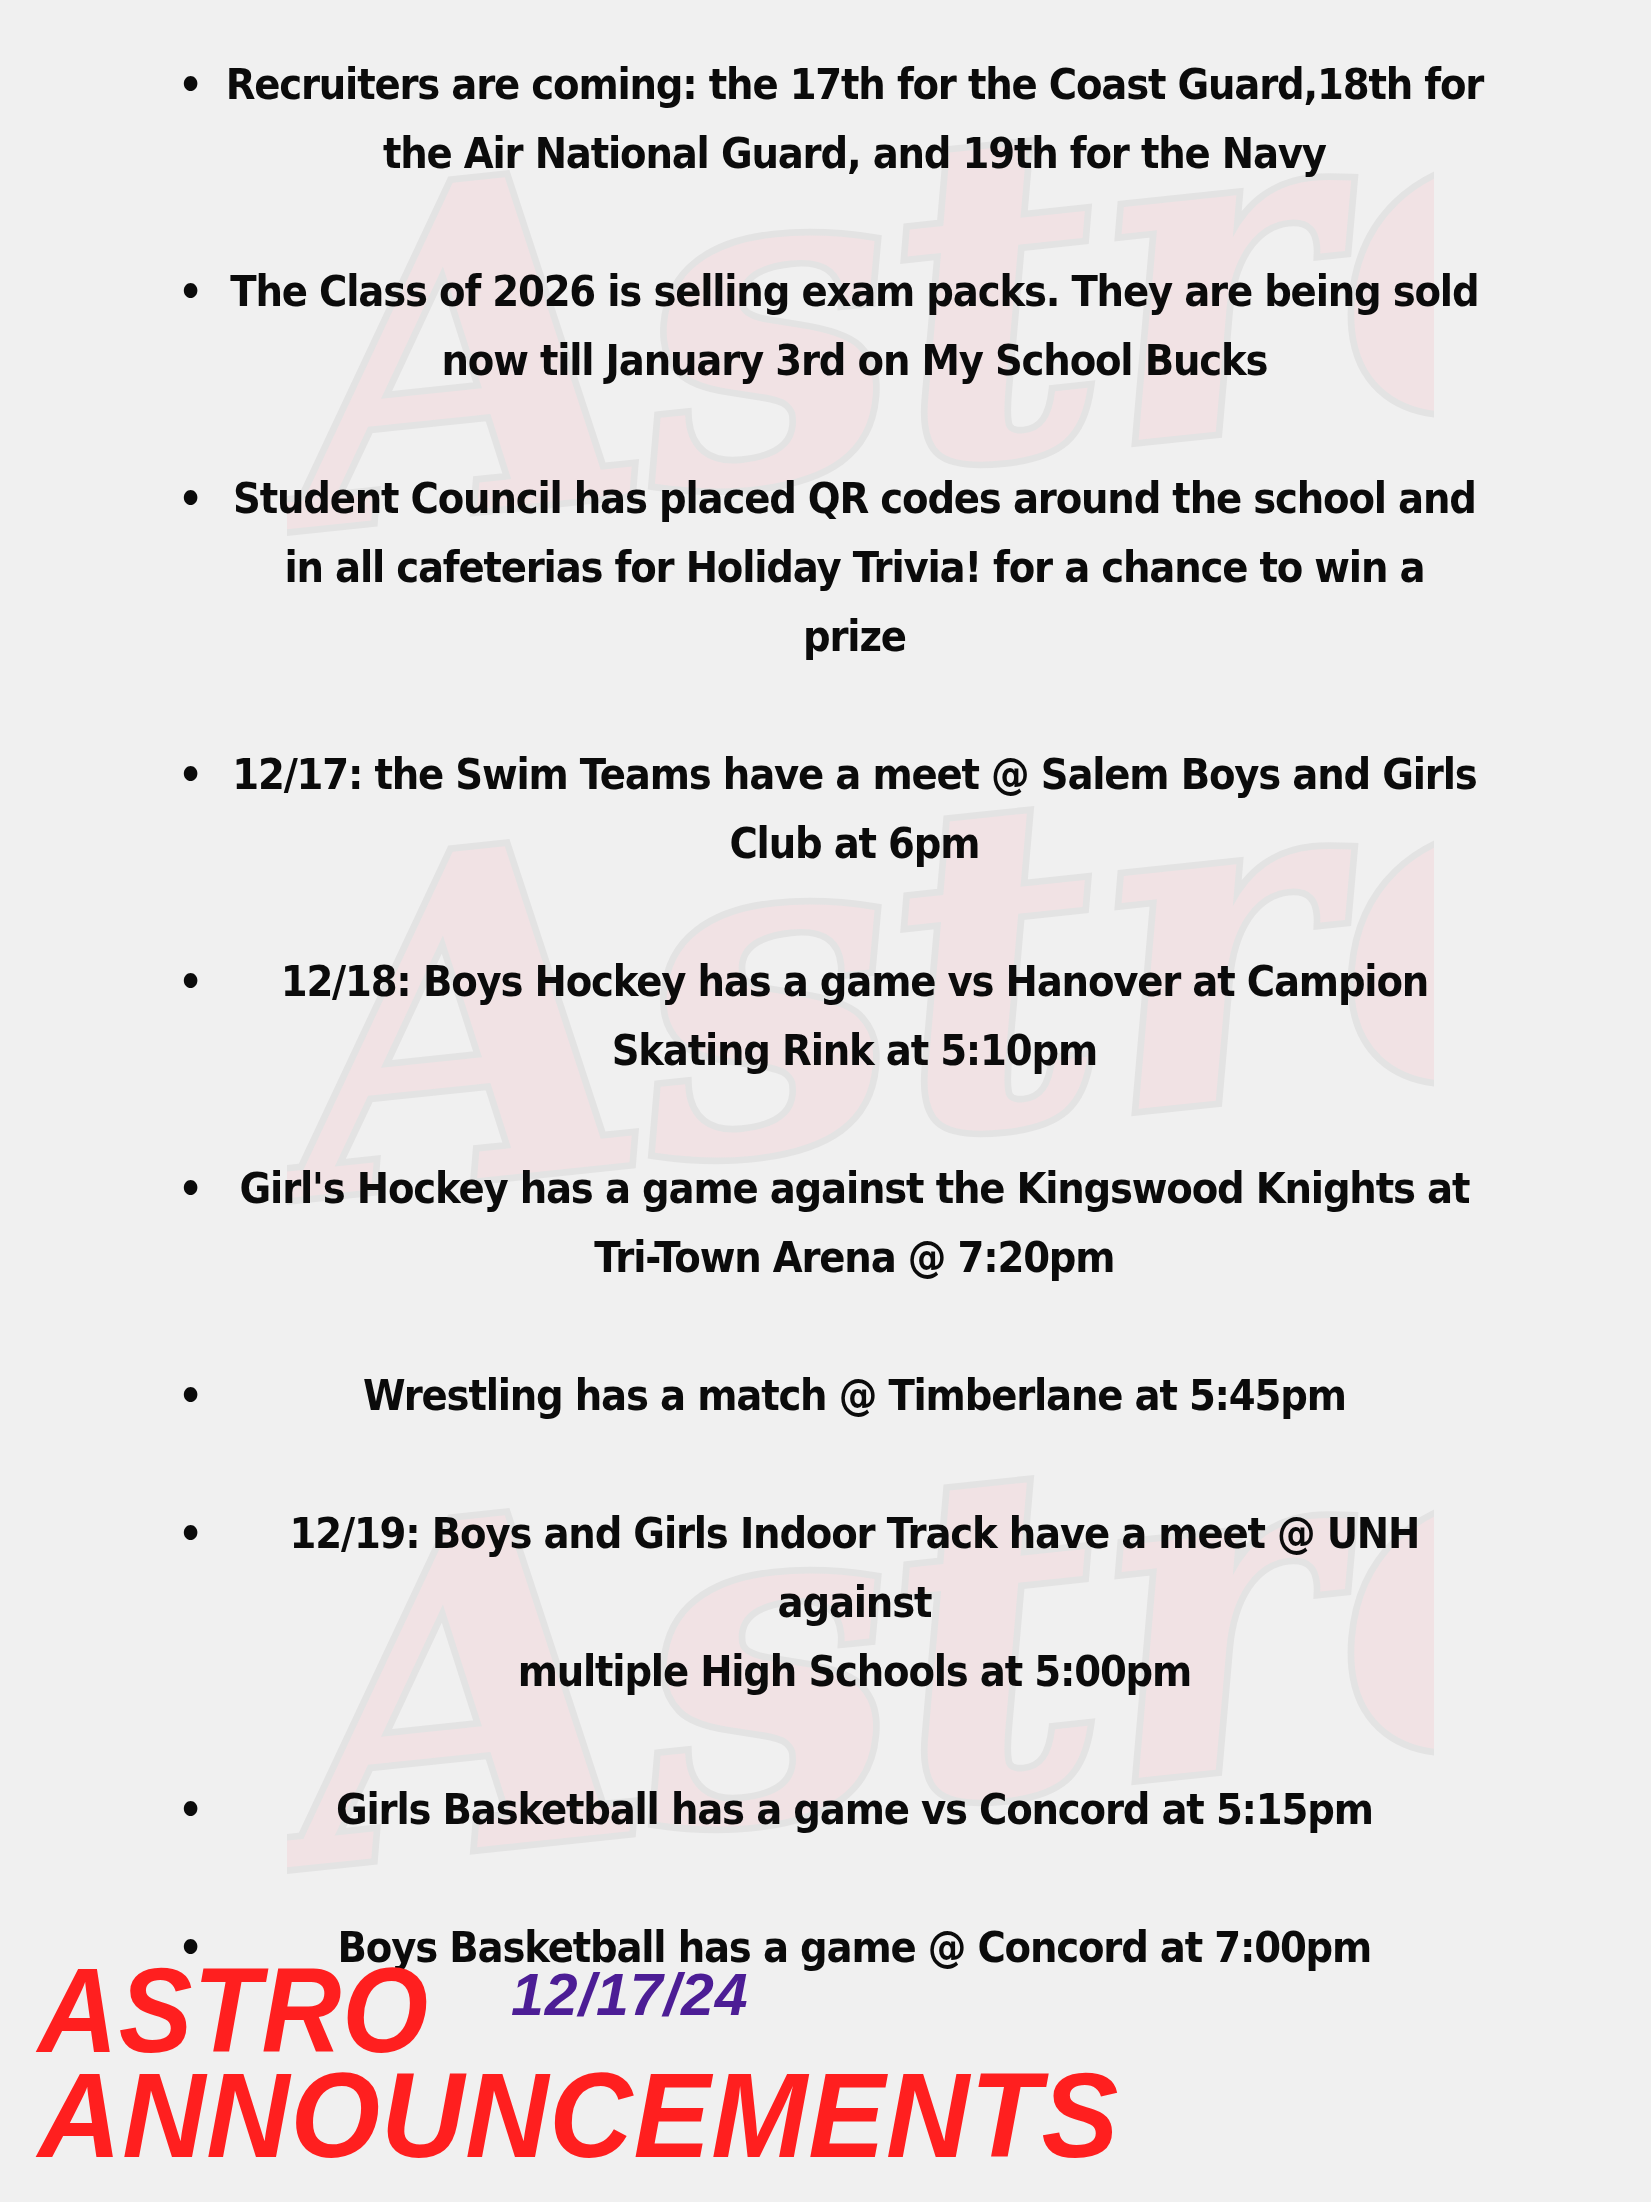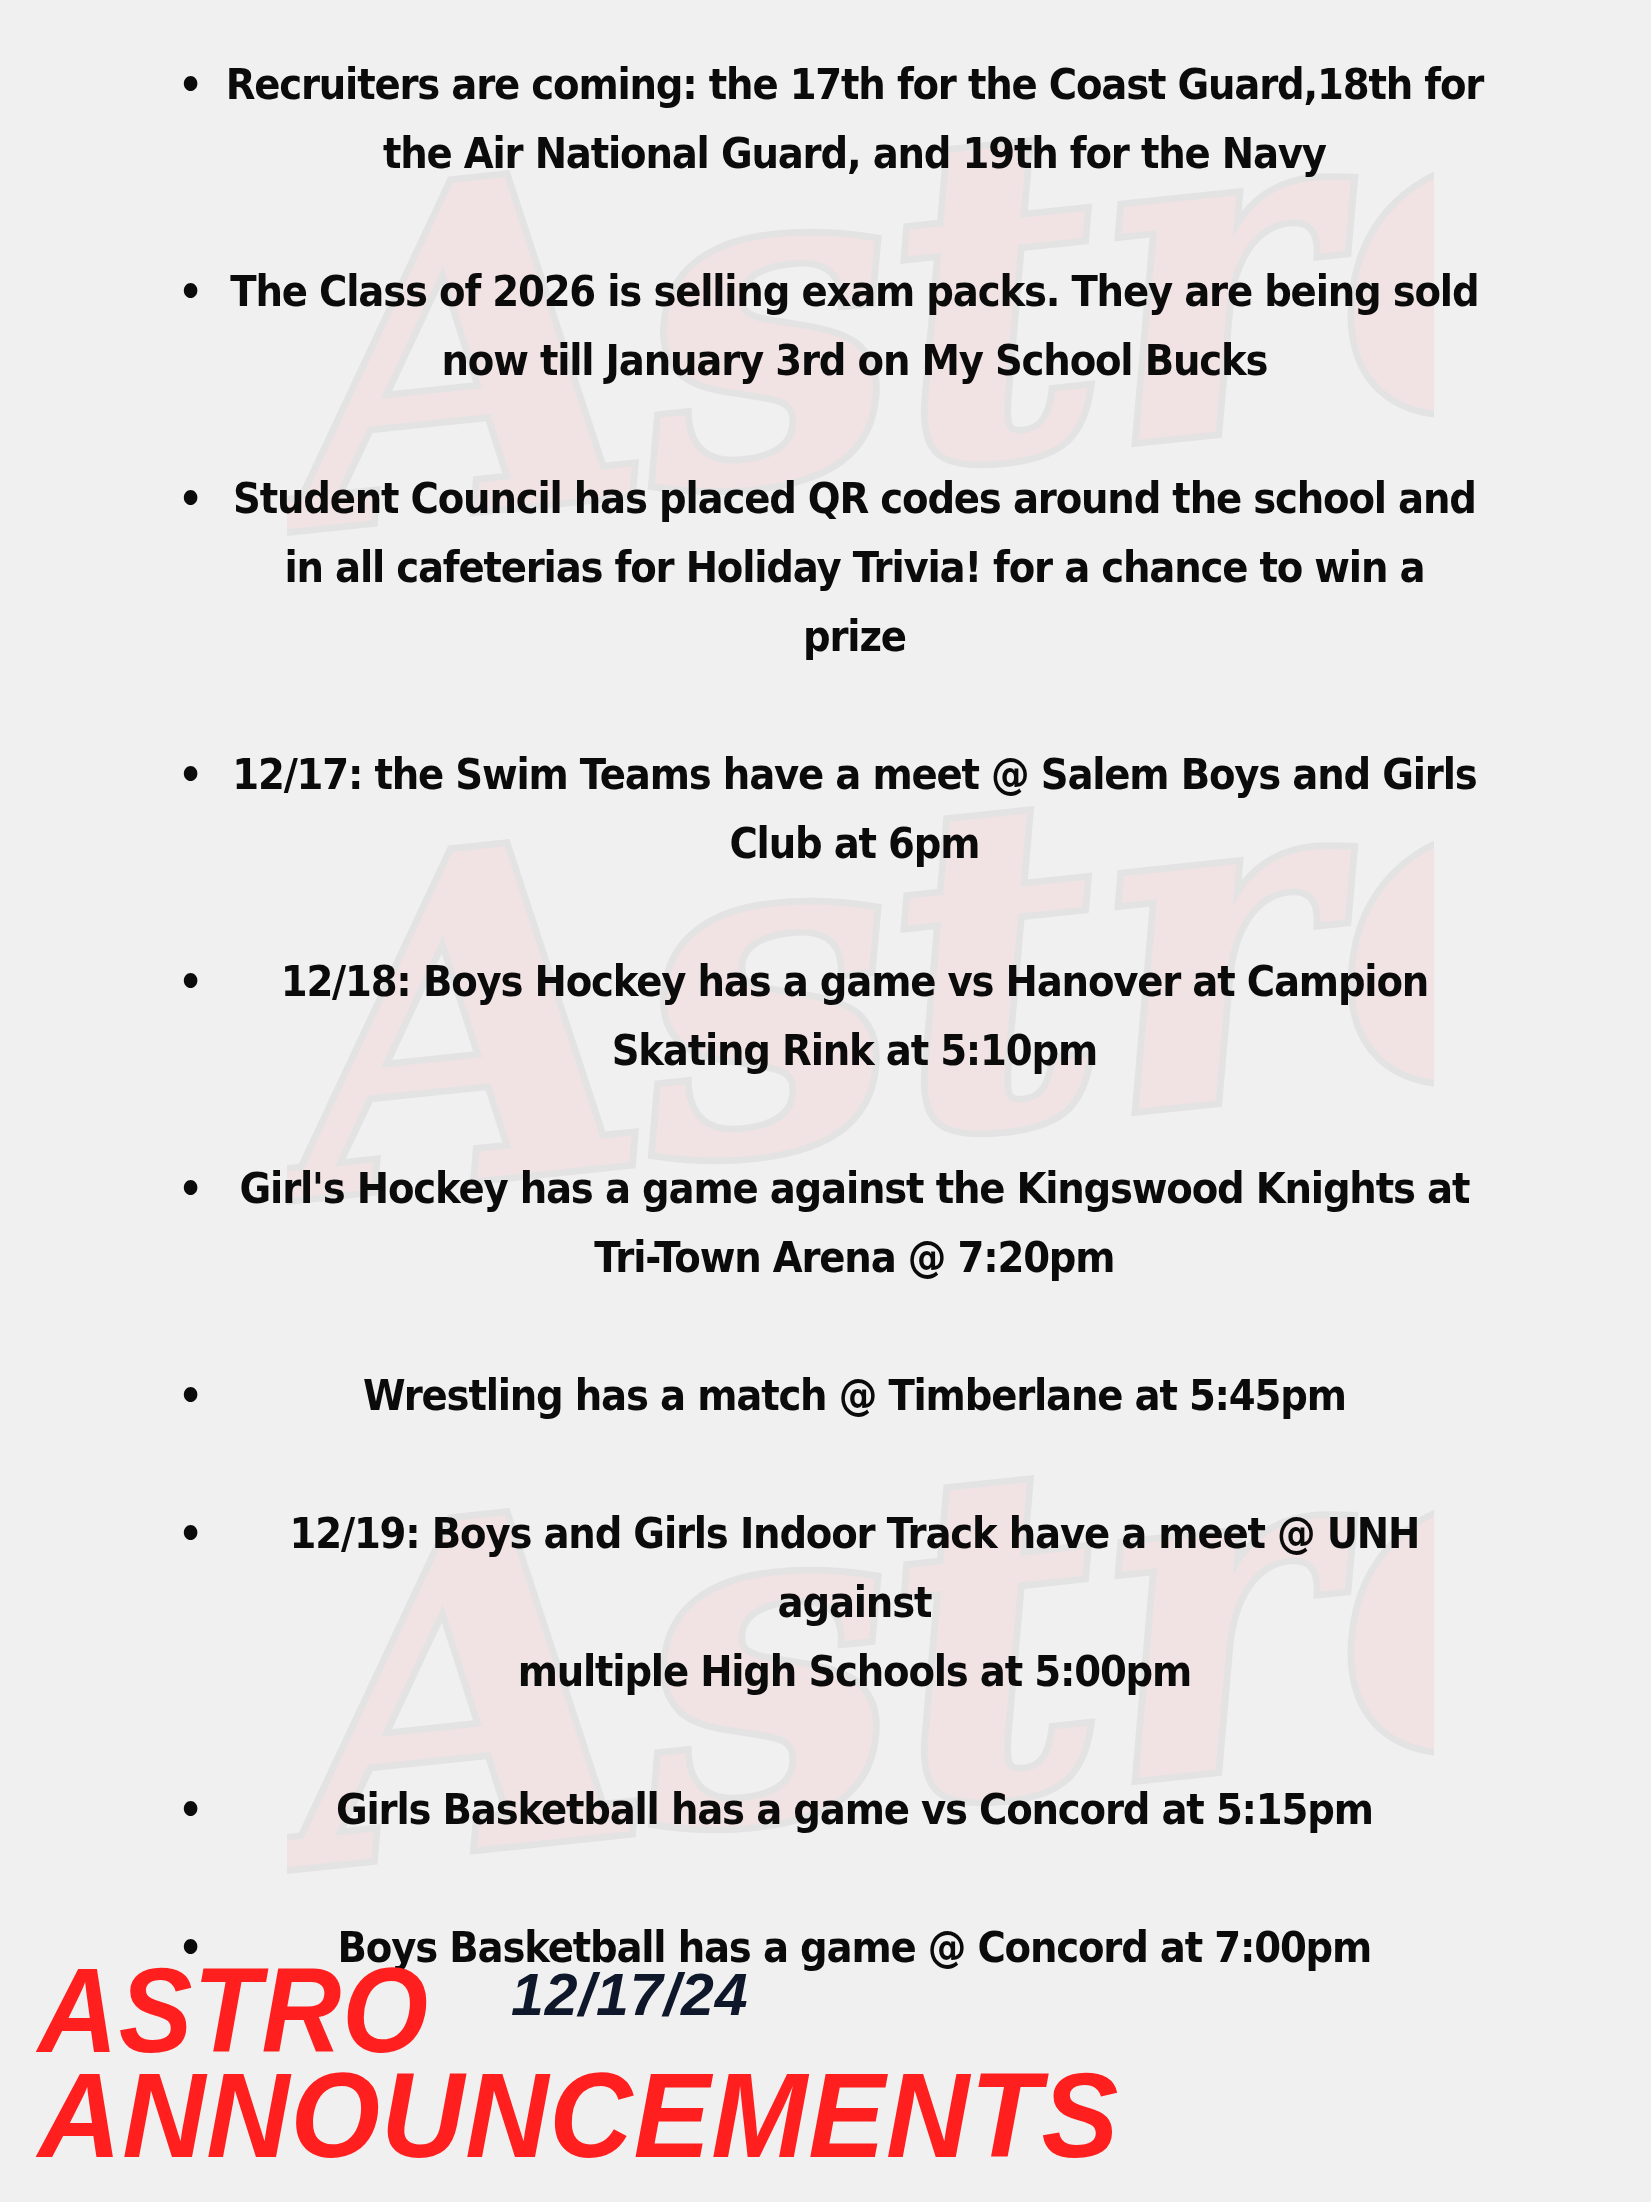--- a/index.html
+++ b/index.html
@@ -34,21 +34,21 @@
   .title {
     position: absolute; left: 38px; color: #ff1f1f;
     font-family: "Liberation Sans", sans-serif; font-weight: bold; font-style: italic;
     letter-spacing: 1px; transform-origin: left top;
   }
   .title.l1 { top: 1950px; font-size: 120px; line-height: 120px; transform: scaleX(0.92); }
   .title.l2 { top: 2055px; font-size: 120px; line-height: 120px; transform: scaleX(0.96); }
   .date {
     position: absolute; left: 511px; top: 1961px;
     font-family: "Liberation Sans", sans-serif; font-weight: bold; font-style: italic;
-    font-size: 59px; color: #0f172a; letter-spacing: 1px;
+    font-size: 59px; color: #4c1d95; letter-spacing: 1px;
   }
 </style>
 </head>
 <body>
 
 <svg class="watermark" style="top:19px" viewBox="0 0 1200 560">
   <text class="wm-text" x="0" y="470" transform="rotate(-6 600 280)">Astros</text>
 </svg>
 <svg class="watermark" style="top:688px" viewBox="0 0 1200 560">
   <text class="wm-text" x="0" y="470" transform="rotate(-6 600 280)">Astros</text>

